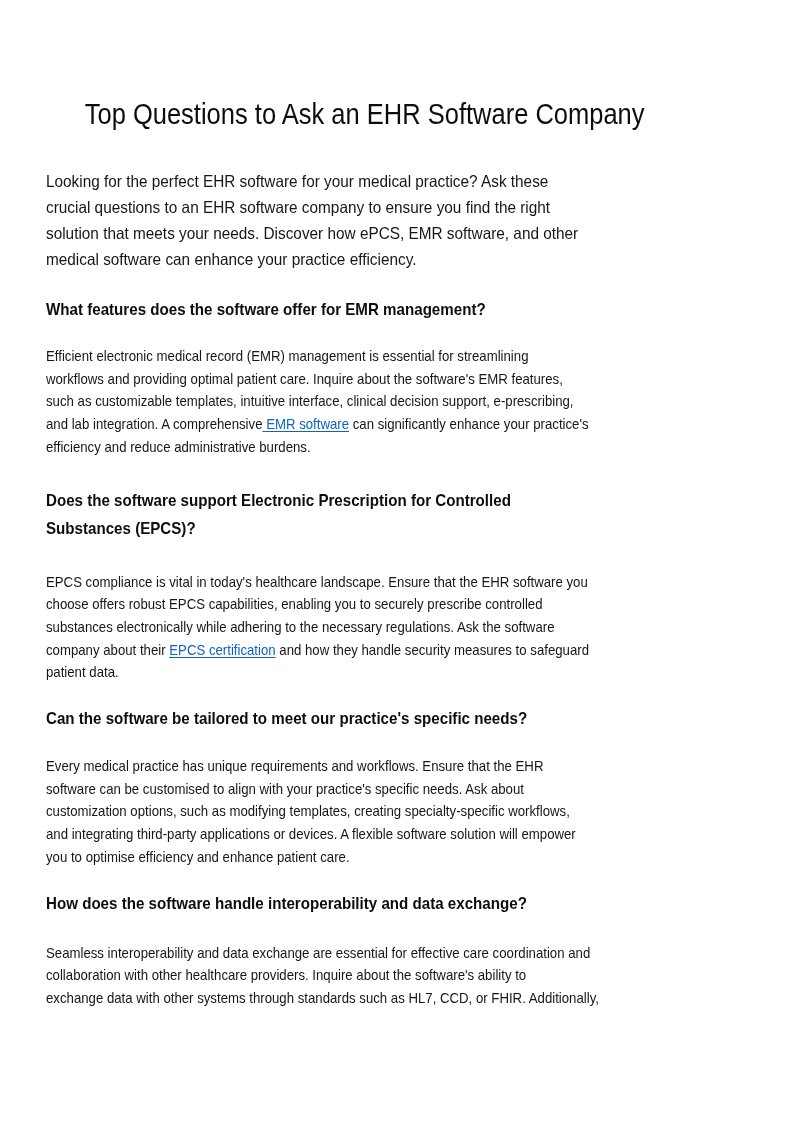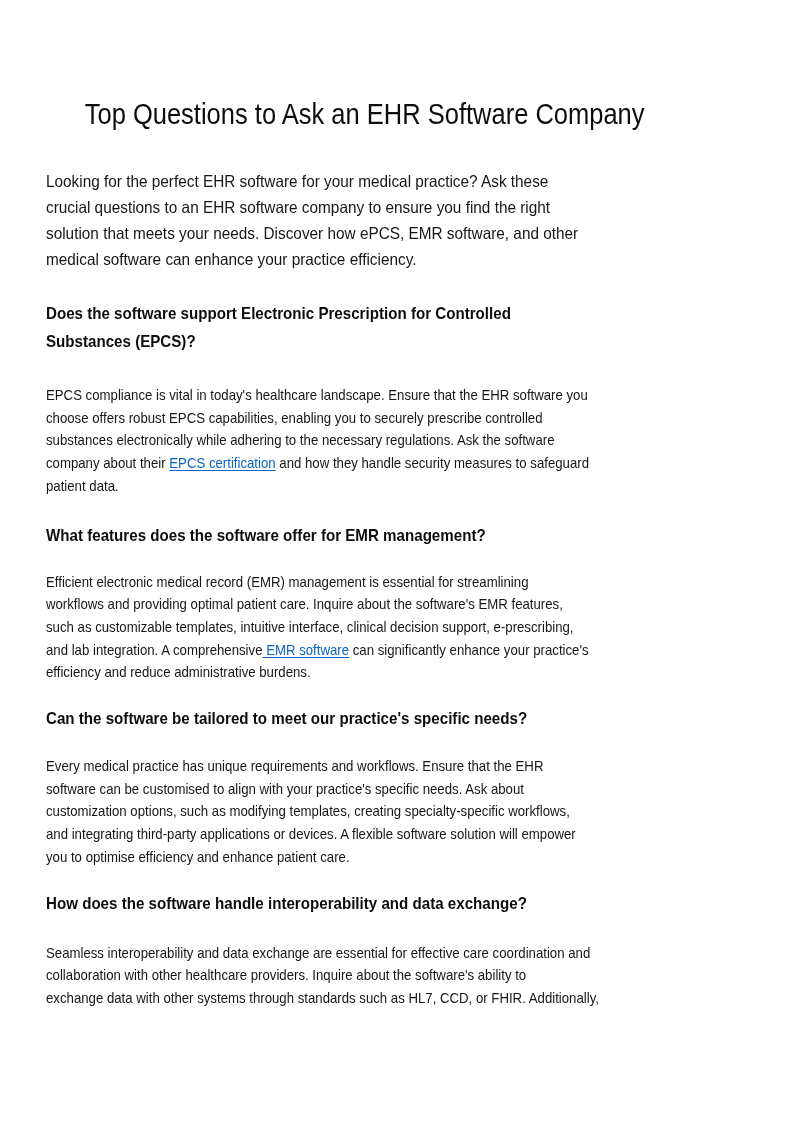--- a/index.html
+++ b/index.html
@@ -71,43 +71,43 @@
   <h1 class="doc-title">Top Questions to Ask an EHR Software Company</h1>
 
   <p class="intro">
     <span class="line">Looking for the perfect EHR software for your medical practice? Ask these</span>
     <span class="line">crucial questions to an EHR software company to ensure you find the right</span>
     <span class="line">solution that meets your needs. Discover how ePCS, EMR software, and other</span>
     <span class="line">medical software can enhance your practice efficiency.</span>
   </p>
 
   <section>
+    <h2 class="h2 mt24">
+      <span class="line">What features does the software offer for EMR management?</span>
+    </h2>
+    <p class="para mt21">
+      <span class="line">Efficient electronic medical record (EMR) management is essential for streamlining</span>
+      <span class="line">workflows and providing optimal patient care. Inquire about the software's EMR features,</span>
+      <span class="line">such as customizable templates, intuitive interface, clinical decision support, e-prescribing,</span>
+      <span class="line"><span>and lab integration. A comprehensive</span><a class="link"> EMR software</a><span> can significantly enhance your practice's</span></span>
+      <span class="line">efficiency and reduce administrative burdens.</span>
+    </p>
+  </section>
+
+  <section>
     <h2 class="h2 mt28">
       <span class="line">Does the software support Electronic Prescription for Controlled</span>
       <span class="line">Substances (EPCS)?</span>
     </h2>
     <p class="para mt28">
       <span class="line">EPCS compliance is vital in today's healthcare landscape. Ensure that the EHR software you</span>
       <span class="line">choose offers robust EPCS capabilities, enabling you to securely prescribe controlled</span>
       <span class="line">substances electronically while adhering to the necessary regulations. Ask the software</span>
       <span class="line"><span>company about their </span><a class="link">EPCS certification</a><span> and how they handle security measures to safeguard</span></span>
       <span class="line">patient data.</span>
-    </p>
-  </section>
-
-  <section>
-    <h2 class="h2 mt24">
-      <span class="line">What features does the software offer for EMR management?</span>
-    </h2>
-    <p class="para mt21">
-      <span class="line">Efficient electronic medical record (EMR) management is essential for streamlining</span>
-      <span class="line">workflows and providing optimal patient care. Inquire about the software's EMR features,</span>
-      <span class="line">such as customizable templates, intuitive interface, clinical decision support, e-prescribing,</span>
-      <span class="line"><span>and lab integration. A comprehensive</span><a class="link"> EMR software</a><span> can significantly enhance your practice's</span></span>
-      <span class="line">efficiency and reduce administrative burdens.</span>
     </p>
   </section>
 
   <section>
     <h2 class="h2 mt21">
       <span class="line">Can the software be tailored to meet our practice's specific needs?</span>
     </h2>
     <p class="para mt22">
       <span class="line">Every medical practice has unique requirements and workflows. Ensure that the EHR</span>
       <span class="line">software can be customised to align with your practice's specific needs. Ask about</span>

